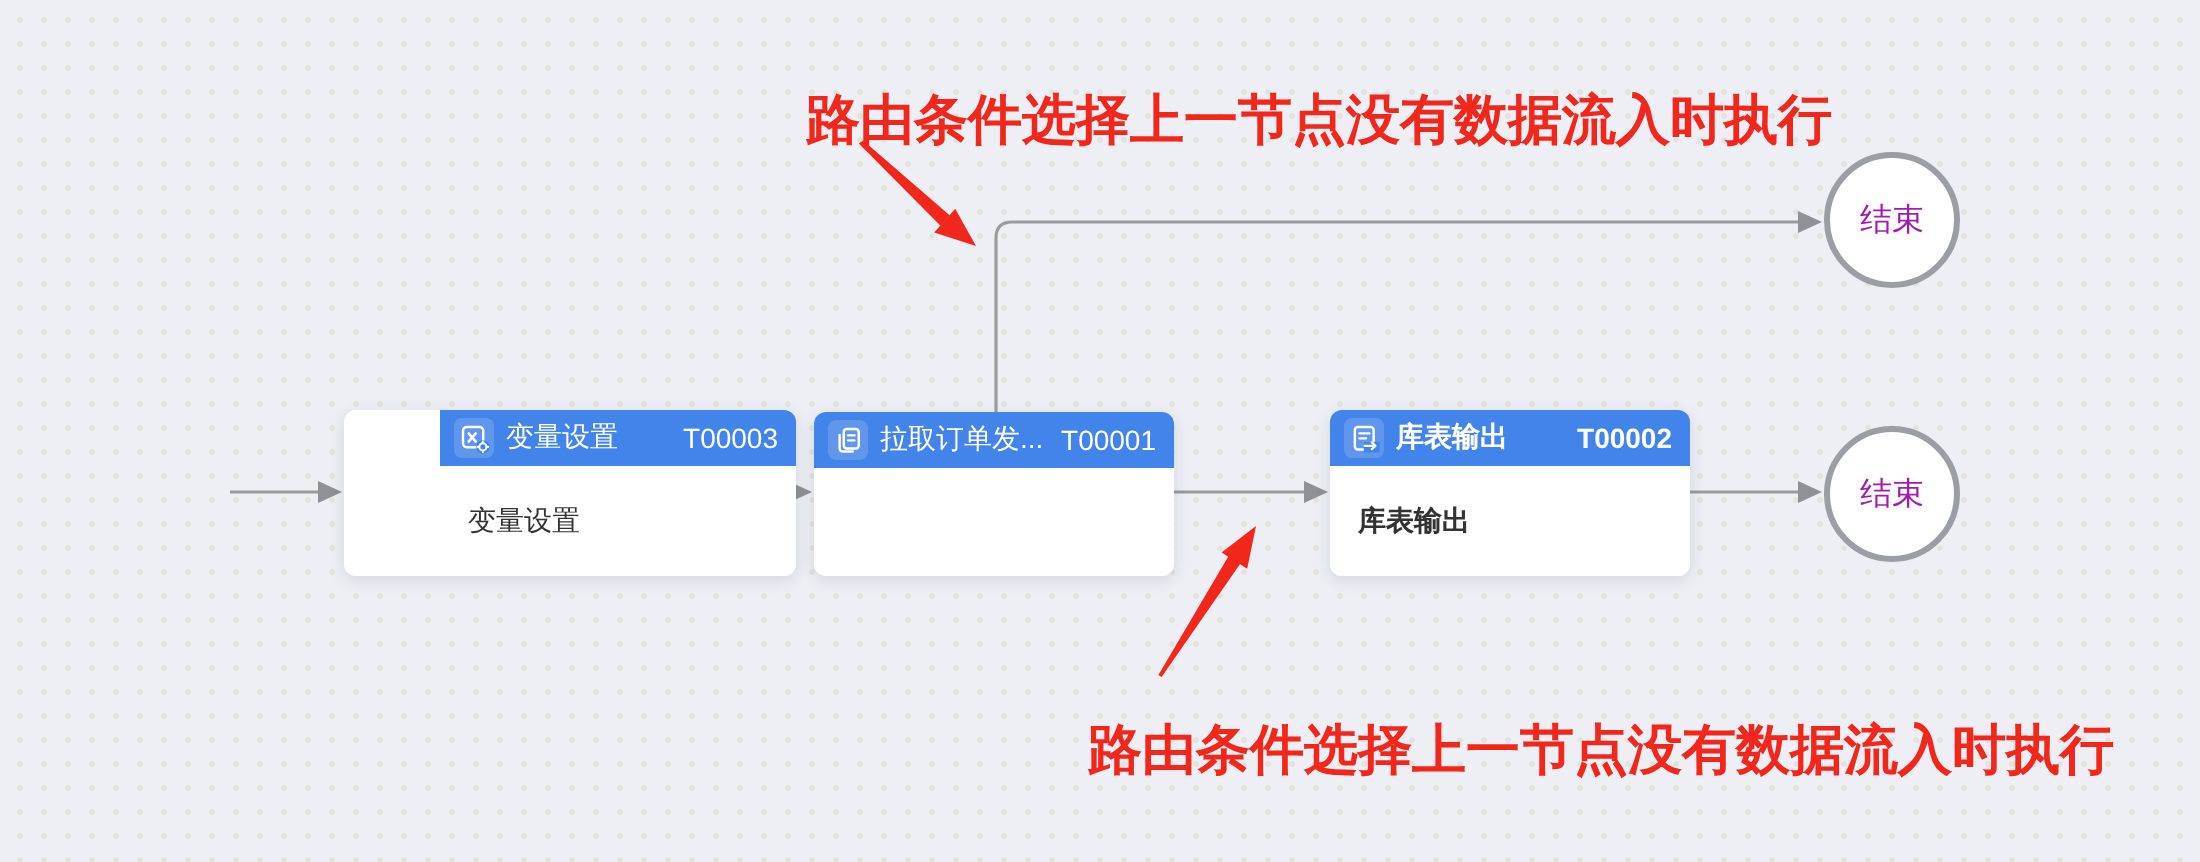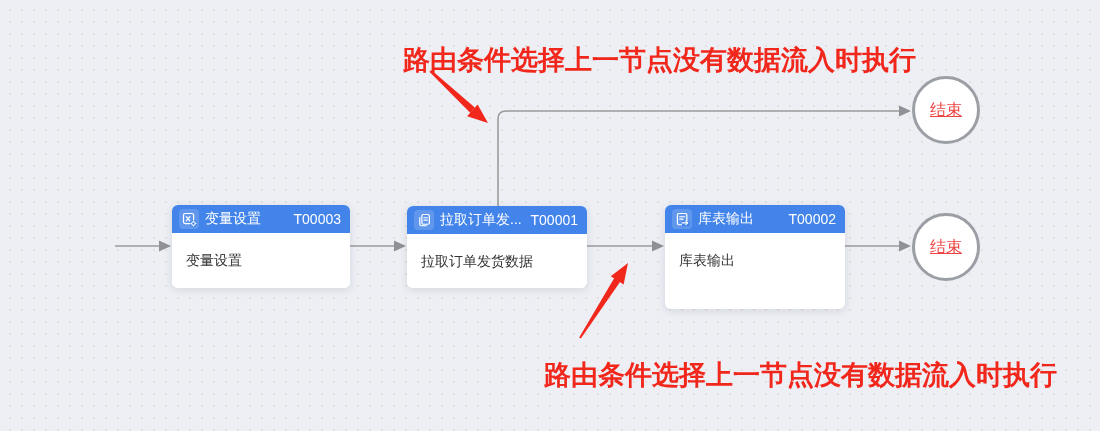--- a/index.html
+++ b/index.html
@@ -28,41 +28,40 @@
   .terminal {
     position: absolute;
     width: 62px; height: 62px;
     background: #ffffff;
     border: 3px solid #9b9ea4;
     border-radius: 50%;
     display: flex;
     align-items: center;
     justify-content: center;
     font-size: 16px;
-    color: #ef4444;
+    color: #a21caf;
     z-index: 2;
     box-sizing: content-box;
-    text-decoration: underline;
   }
   .terminal.start { left: 46px; top: 212px; }
   .terminal.end-top { left: 912px; top: 76px; }
   .terminal.end-bottom { left: 912px; top: 213px; }
 
   
   .task-node {
     position: absolute;
     border-radius: 6px;
     background: #ffffff;
     box-shadow: 0 2px 8px rgba(31,45,61,0.12);
     z-index: 2;
     overflow: hidden;
   }
-  .task-node.n1 { left: 172px; top: 205px; width: 178px; height: 83px; }
+  .task-node.n1 { left: 172px; top: 205px; width: 178px; height: 83px; padding-left: 48px; }
   .task-node.n2 { left: 407px; top: 206px; width: 180px; height: 82px; }
-  .task-node.n3 { left: 665px; top: 205px; width: 180px; height: 104px; }
+  .task-node.n3 { left: 665px; top: 205px; width: 180px; height: 83px; font-weight: bold; }
 
   .task-header {
     height: 28px;
     background: #4284e9;
     color: #ffffff;
     display: flex;
     align-items: center;
     padding: 0 9px 0 7px;
     font-size: 14px;
     box-sizing: border-box;
@@ -177,21 +176,20 @@
       <span class="icon-wrap">
         <svg width="15" height="15" viewBox="0 0 16 16">
           <path d="M3 4.8 V12 a1.6 1.6 0 0 0 1.6 1.6 H10" fill="none" stroke="#ffffff" stroke-width="1.3" stroke-linecap="round"></path>
           <rect x="5.2" y="1.6" width="8" height="10.4" rx="1.6" fill="none" stroke="#ffffff" stroke-width="1.3"></rect>
           <path d="M7.4 5 H11 M7.4 7.6 H11" stroke="#ffffff" stroke-width="1.2" stroke-linecap="round"></path>
         </svg>
       </span>
       <span class="task-title">拉取订单发...</span>
       <span class="task-code">T00001</span>
     </div>
-    <div class="task-body">拉取订单发货数据</div>
   </div>
 
   <div class="task-node n3">
     <div class="task-header">
       <span class="icon-wrap">
         <svg width="15" height="15" viewBox="0 0 16 16">
           <rect x="2.6" y="1.6" width="10" height="12" rx="1.6" fill="none" stroke="#ffffff" stroke-width="1.3"></rect>
           <path d="M5 5 H10.4 M5 7.6 H8.6" stroke="#ffffff" stroke-width="1.2" stroke-linecap="round"></path>
           <rect x="7.4" y="9.6" width="8.4" height="5.6" fill="#4284e9"></rect>
           <path d="M7.8 11.6 H13" stroke="#ffffff" stroke-width="1.2" stroke-linecap="round"></path>

